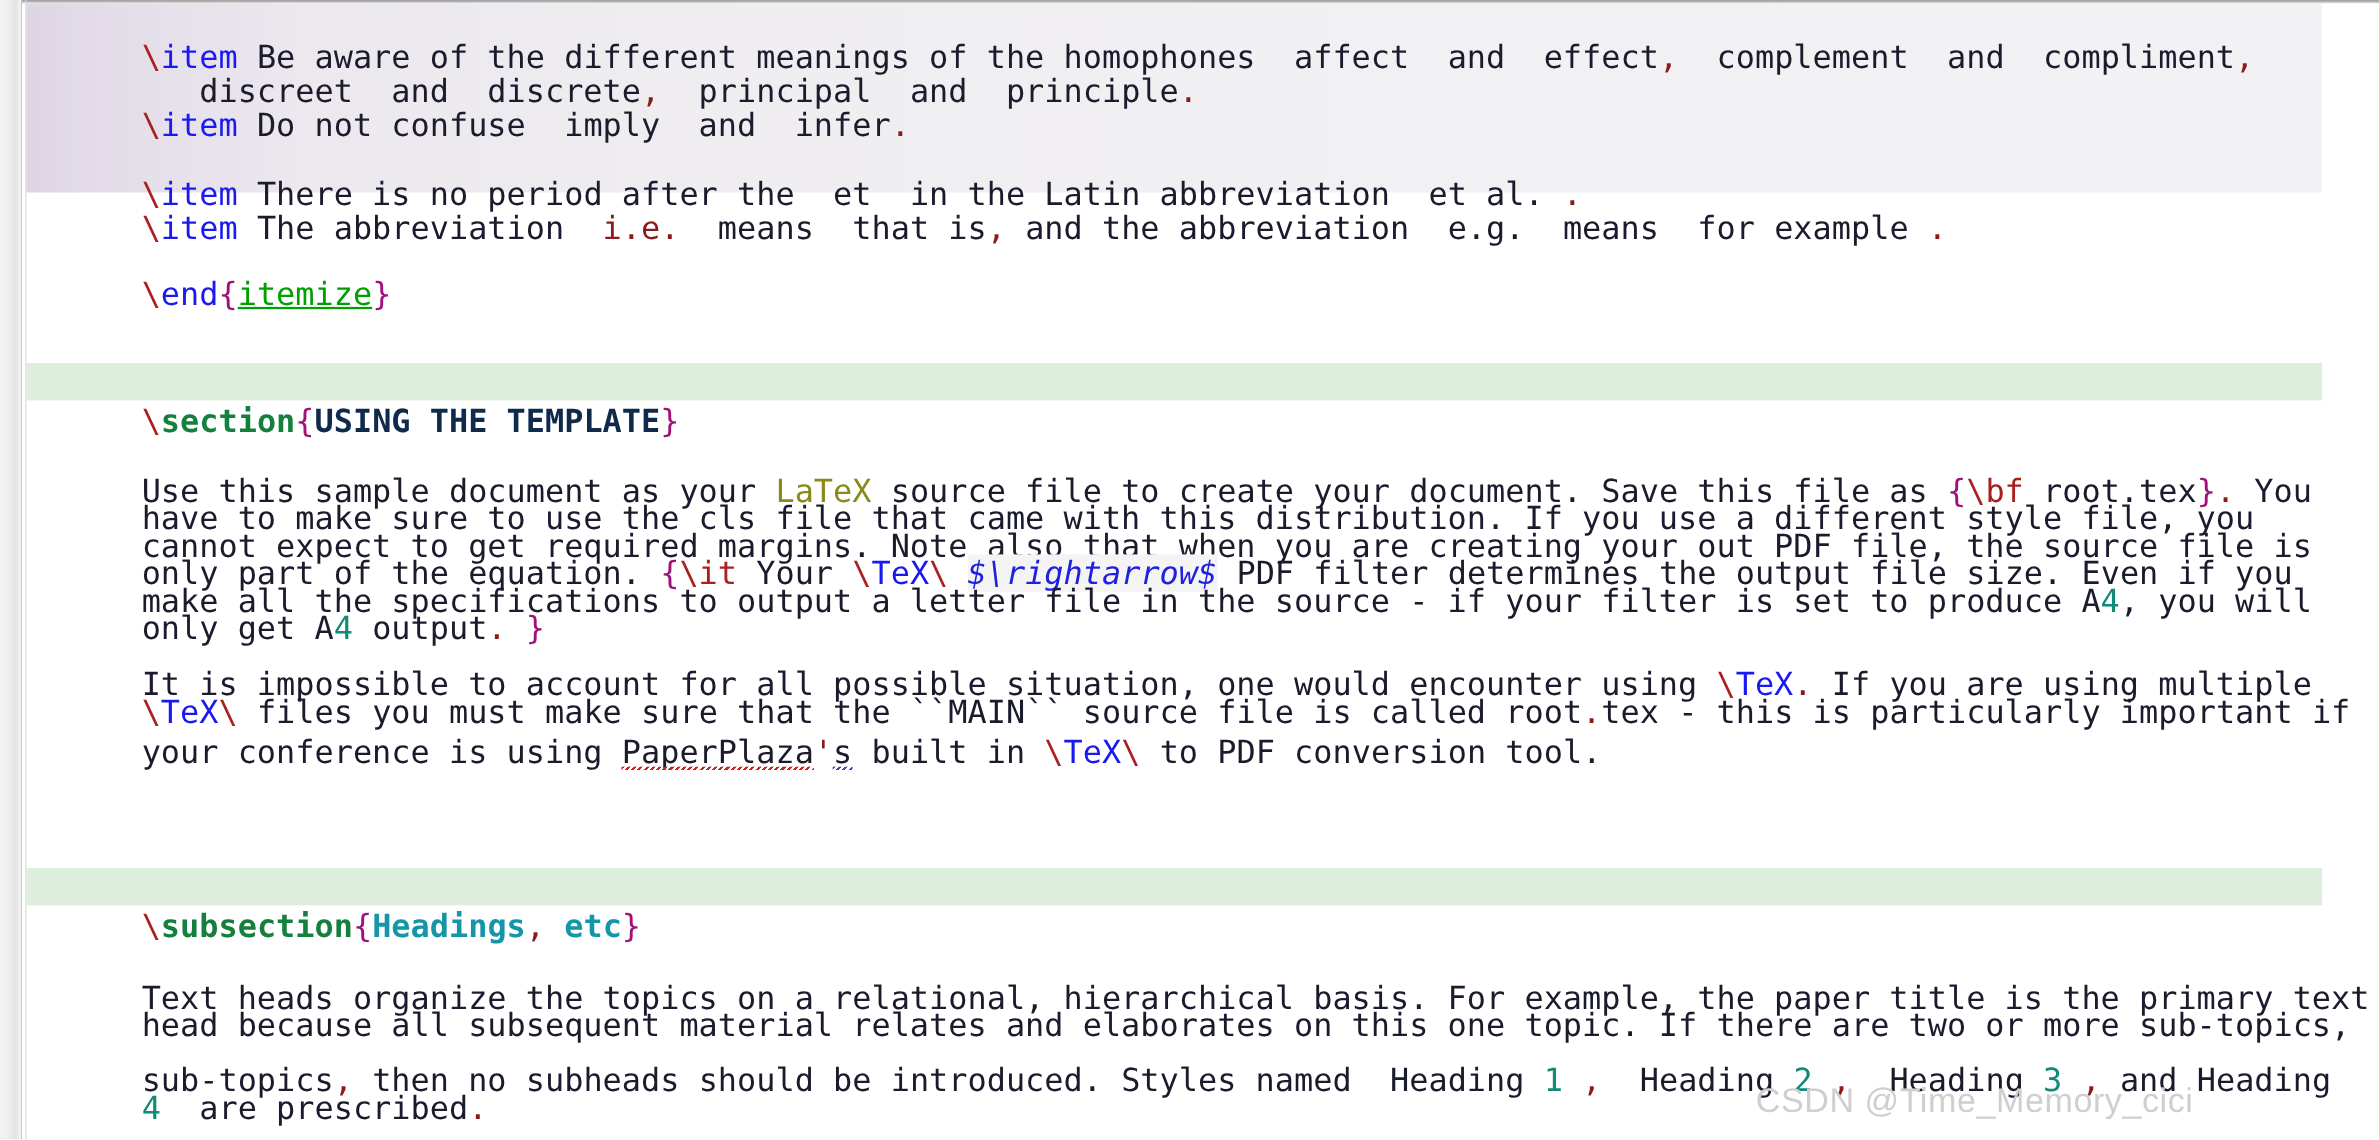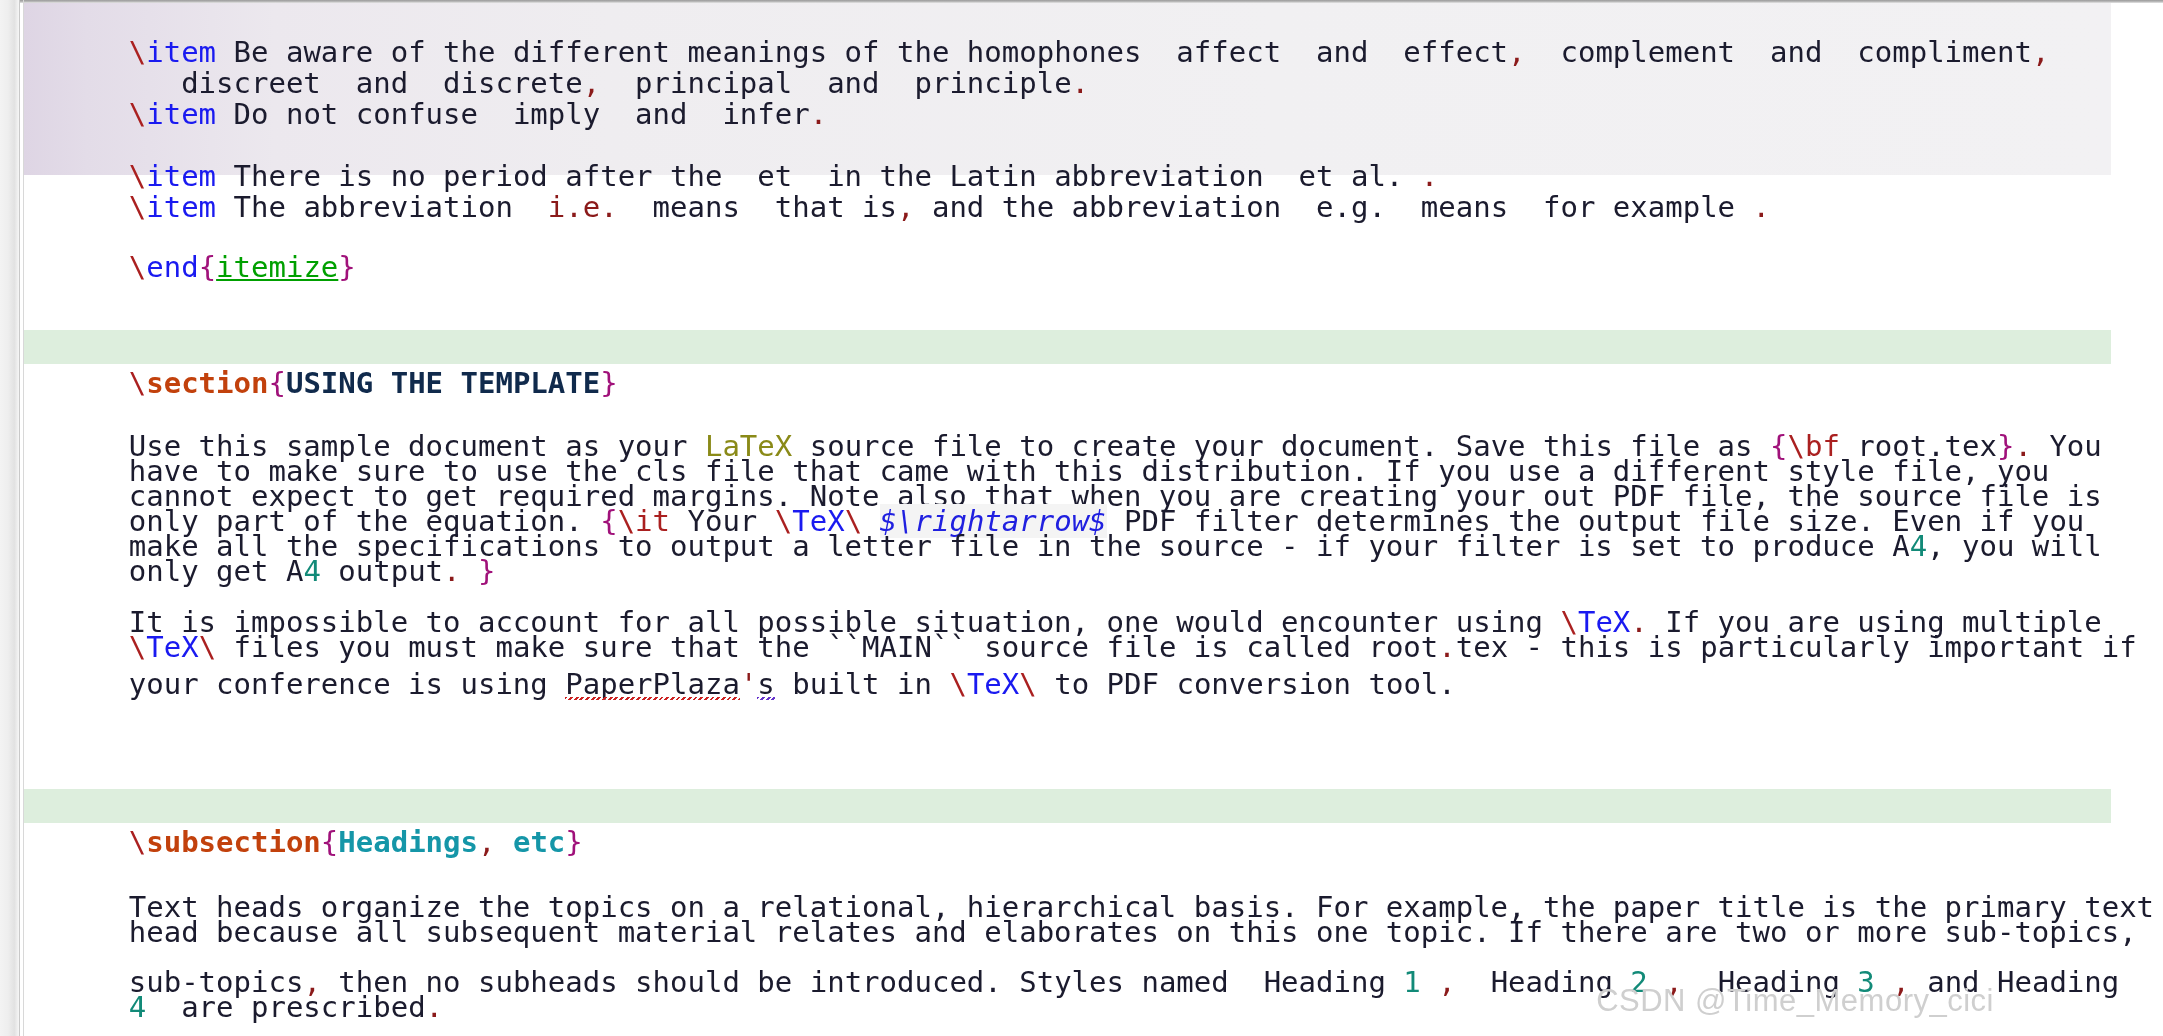--- a/index.html
+++ b/index.html
@@ -80,21 +80,21 @@
     background: #ddeedd;
   }
 
   .hl-faint {
     background: #f4f4f4;
   }
 
   
   .cmd-bs   { color: #aa2020; }             
   .cmd      { color: #1a1af0; }             
-  .cmd-b    { color: #c2410c; font-weight: bold; }
+  .cmd-b    { color: #15803d; font-weight: bold; }
   .brace    { color: #a0117a; }             
   .grp      { color: #00a000; text-decoration: underline; } 
   .arg-dark { color: #102a4c; font-weight: bold; }
   .arg-teal { color: #1596a8; font-weight: bold; }
   .punct    { color: #8b1a1a; }             
   .num      { color: #128a78; }             
   .latex    { color: #8a8a18; }             
   .math     { color: #2020e0; font-style: italic; }
   .txt      { color: #1b1b2e; }
 

